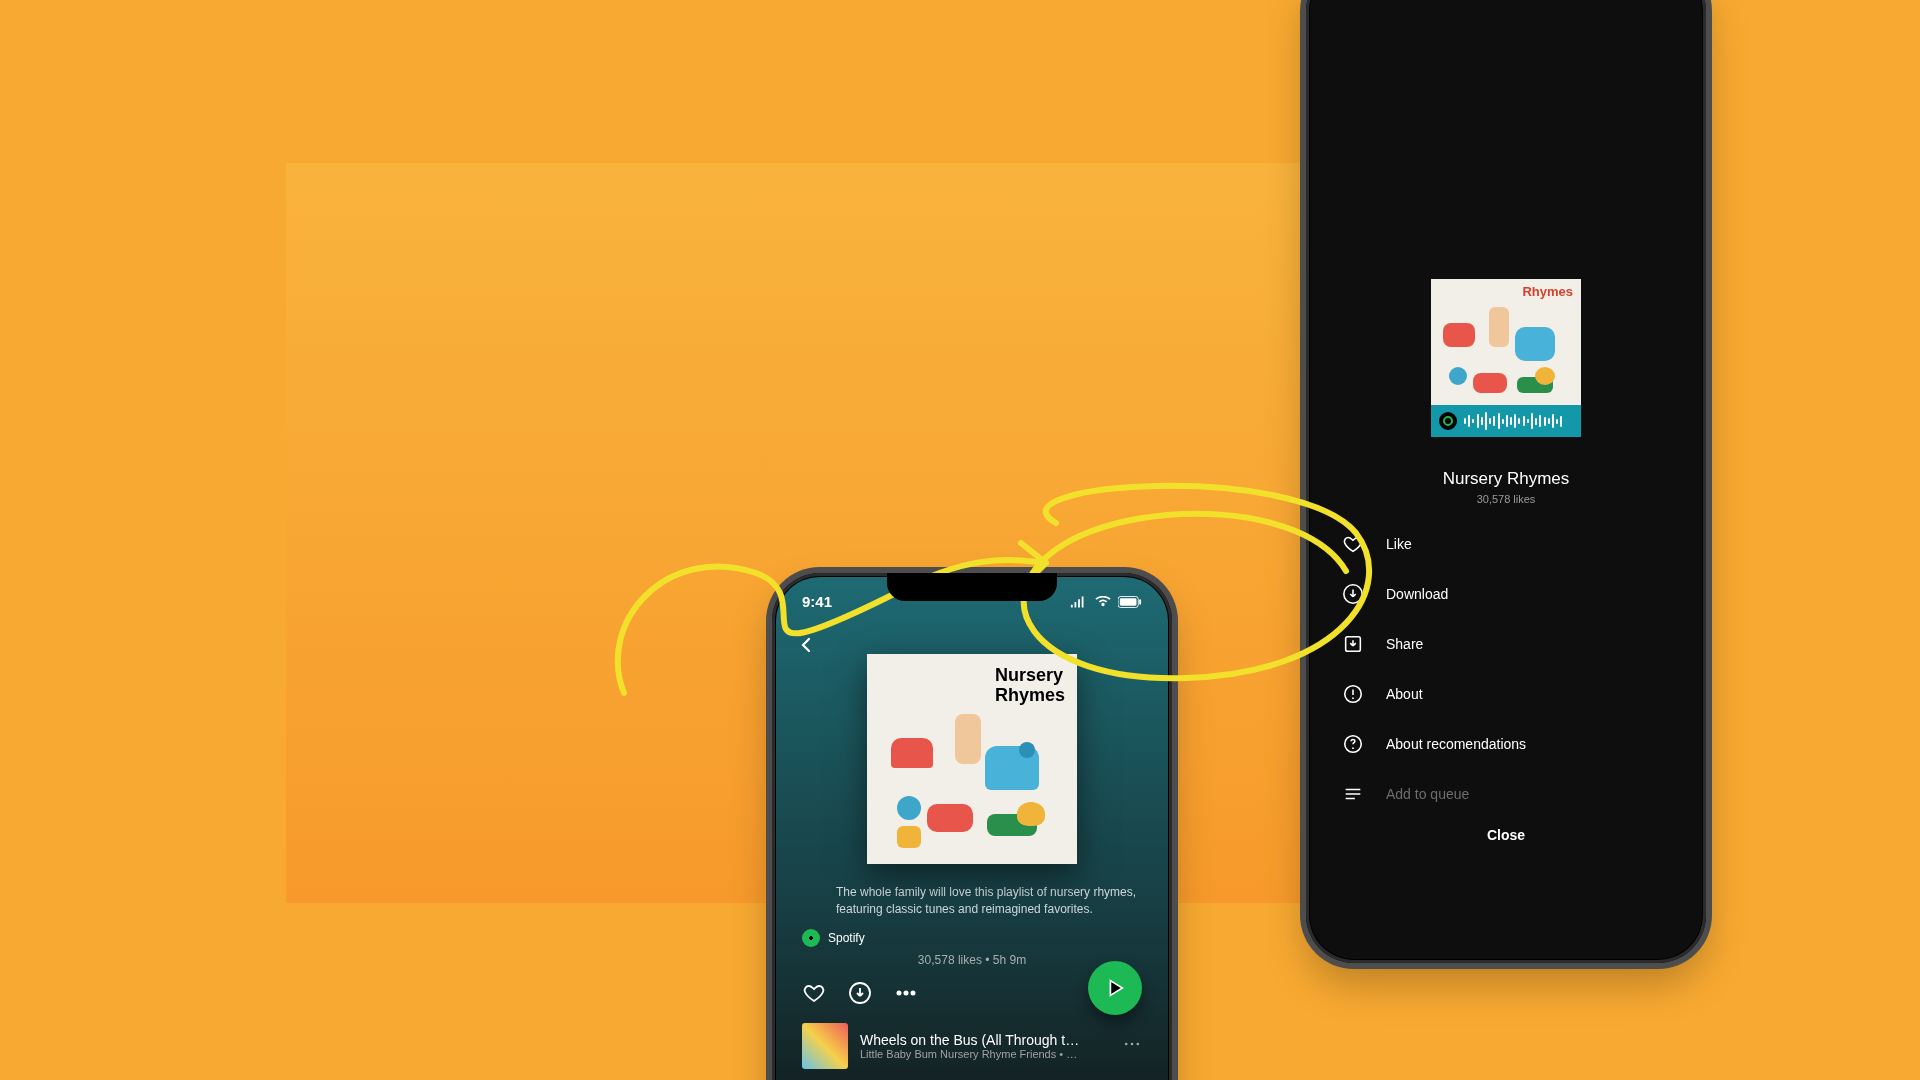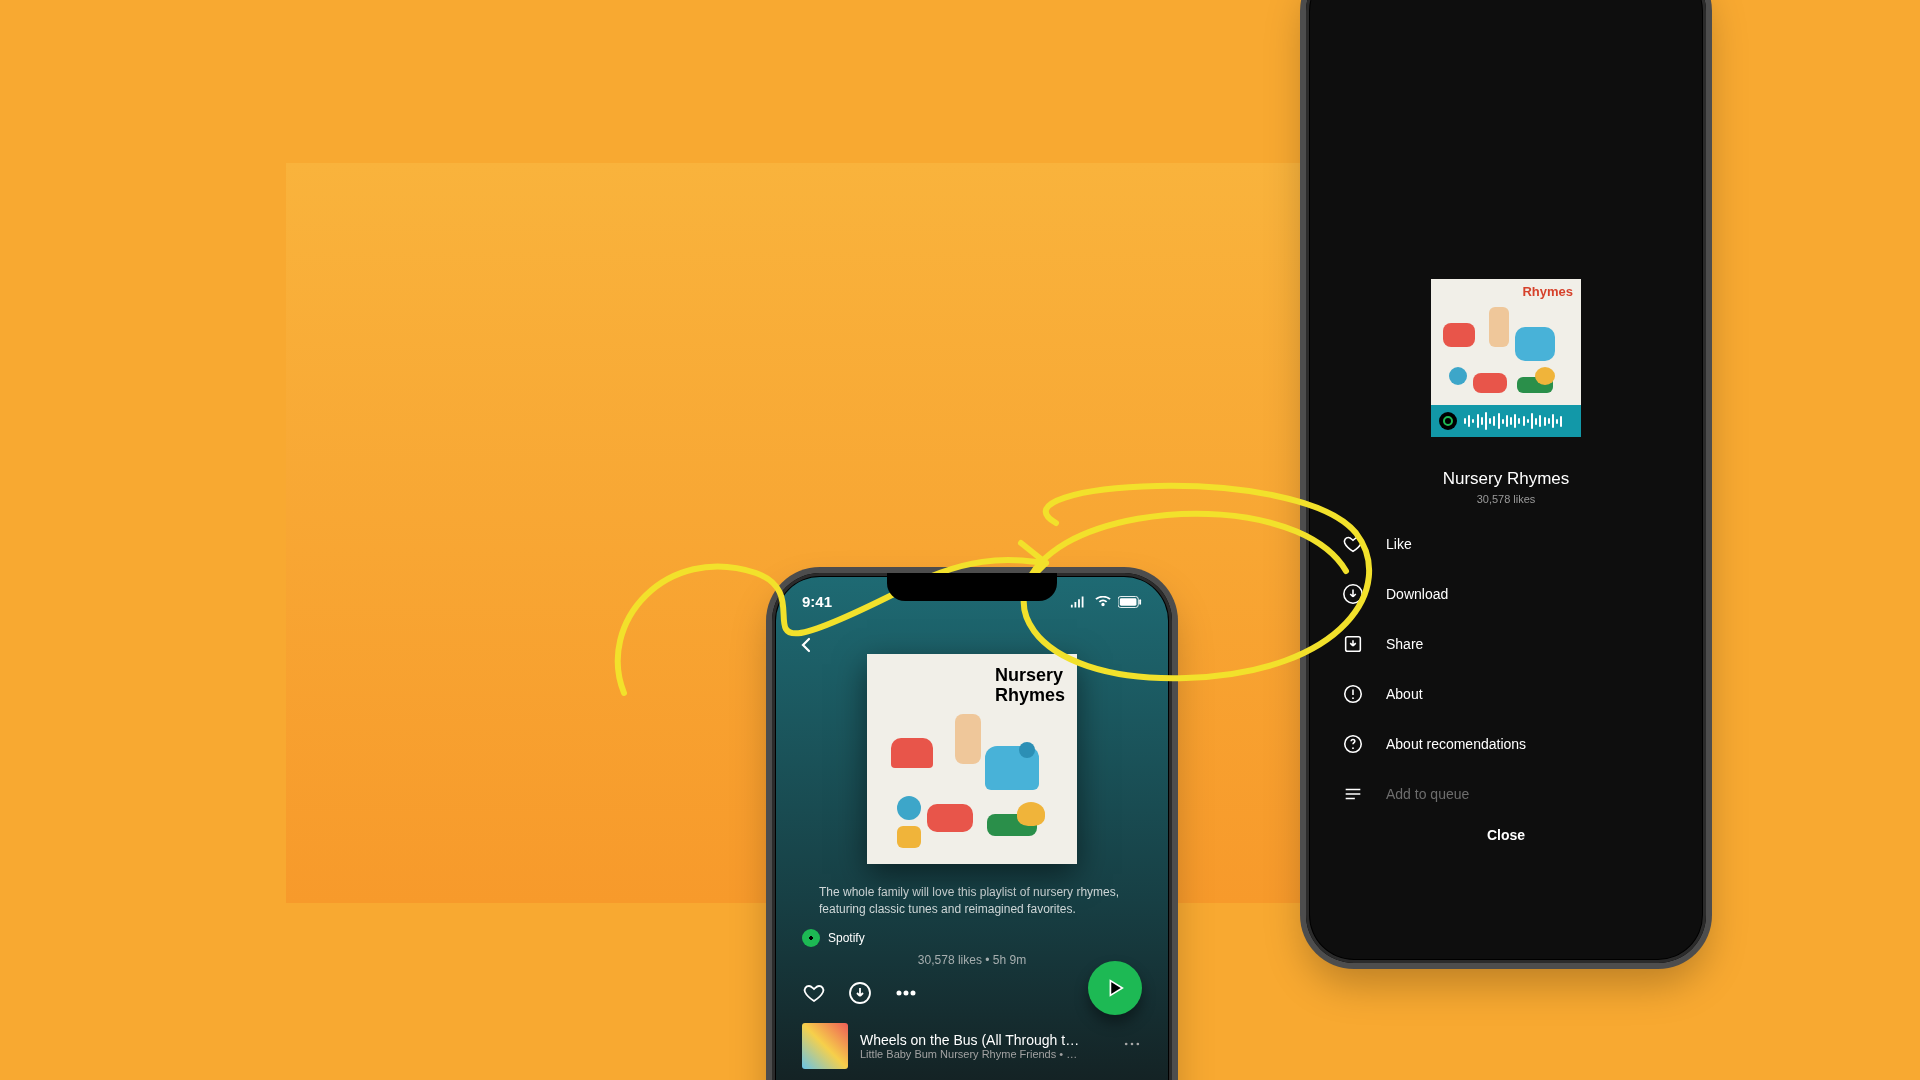--- a/index.html
+++ b/index.html
@@ -42,21 +42,21 @@
   .cover {
     margin: 44px auto 0; width:210px; height:210px; background:#f1efe8;
     position:relative; box-shadow:0 10px 30px rgba(0,0,0,.5);
   }
   .cover .title-red {
     position:absolute; right:12px; top:12px; color:#000000;
     font-size:18px; font-weight:700; text-align:left; line-height:1.1;
   }
   .cover .shapes { position:absolute; inset:0; }
   .shape { position:absolute; border-radius:4px; }
-  .desc { padding: 0 43px; margin-top:20px; font-size:12px; color:#cfd7d8; line-height:1.45;}
+  .desc { padding: 0 12px; margin-top:20px; font-size:12px; color:#cfd7d8; line-height:1.45;margin-left:48px;}
   .by { display:flex; align-items:center; gap:8px; padding:0 26px; margin-top:10px; font-size:12px; font-weight:400;}
   .sp-dot{ width:18px;height:18px;border-radius:50%;background:#1db954; display:inline-flex;align-items:center;justify-content:center;}
   .sp-dot::after{content:""; width:8px;height:8px;border-radius:50%; background:radial-gradient(circle,#000 2px,transparent 2px);}
   .meta { padding:0 26px; margin-top:6px; font-size:12px; color:#a6aeaf;text-align:center;}
   .row-icons { display:flex; align-items:center; gap:22px; padding:0 26px; margin-top:14px; position:relative;}
   .row-icons svg { width:24px; height:24px; stroke:#fff; fill:none; stroke-width:1.8;}
   .play-btn { position:absolute; right:26px; bottom:-6px; width:54px;height:54px;border-radius:50%;background:#1db954;display:flex;align-items:center;justify-content:center;box-shadow:0 8px 14px rgba(0,0,0,.4);}
   .play-btn svg{width:22px;height:22px;fill:#000;}
   .track { display:flex; align-items:center; gap:12px; padding:14px 26px 0;}
   .track .art{ width:46px;height:46px;background:linear-gradient(45deg,#66c3e9,#f6d04b,#ee5d57); border-radius:3px;}

